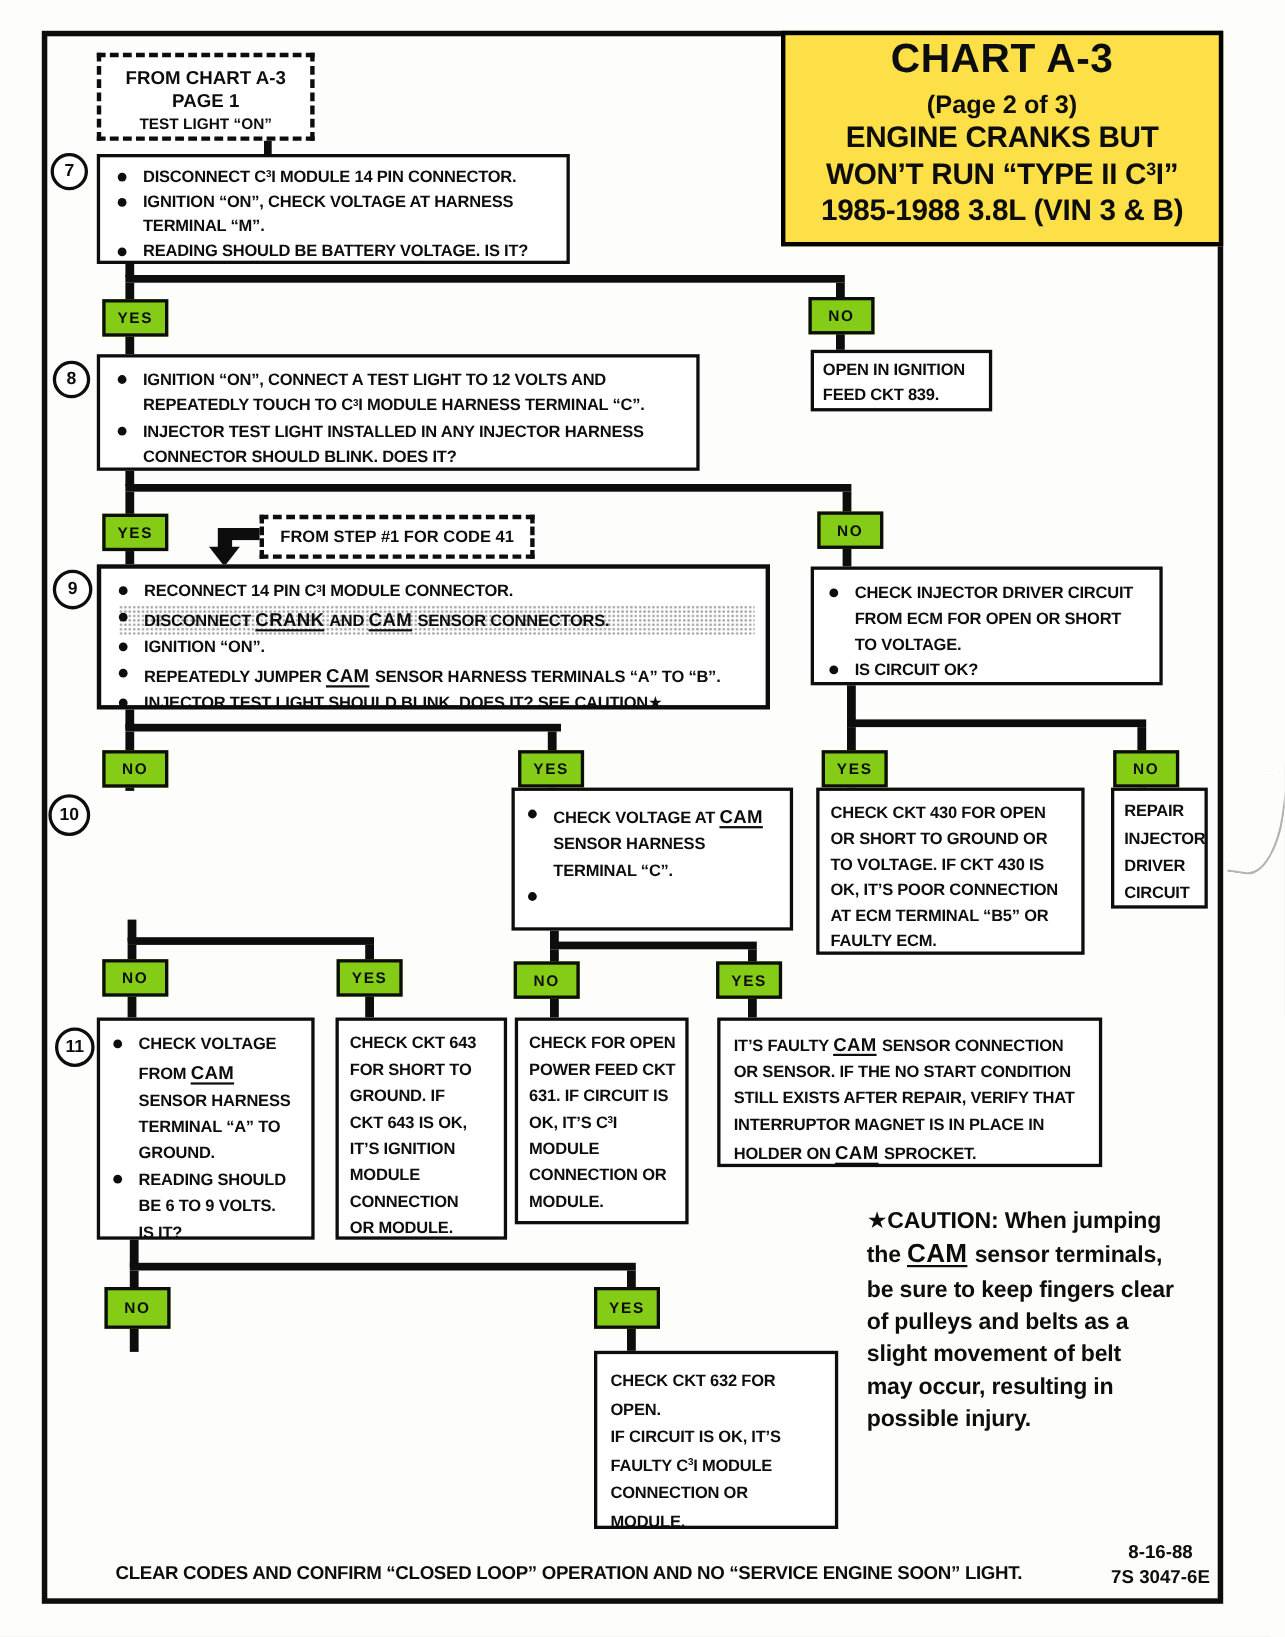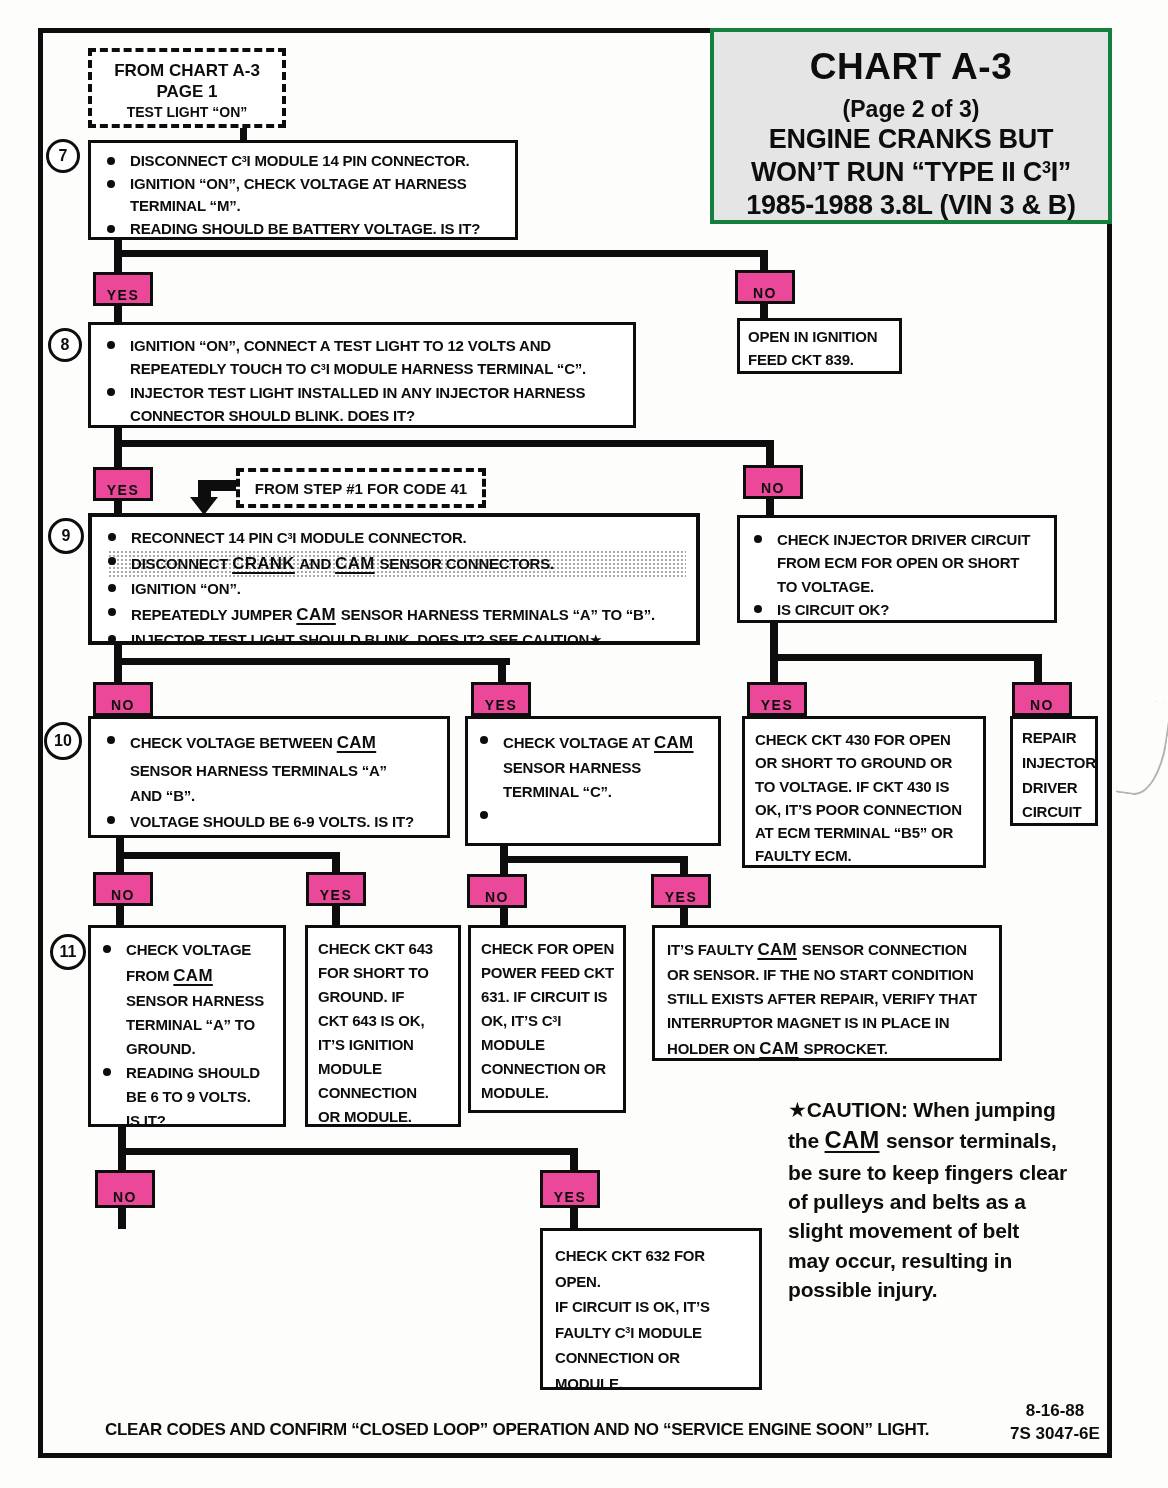--- a/index.html
+++ b/index.html
@@ -15,29 +15,29 @@
     border:5px solid #0d0d0d;z-index:0;
   }
   .fbox{position:absolute;border:3px solid #0d0d0d;background:#fff;z-index:2;}
   .fbox.thick{border-width:4px;}
   .dashedbox{
     position:absolute;border:4px dashed #0d0d0d;background:#fff;z-index:2;
     text-align:center;font-weight:700;
   }
   .titlebox{
     position:absolute;left:710px;top:28px;width:402px;height:196px;
-    border:4px solid #15803d;background:#e5e5e5;z-index:3;text-align:center;
-    padding-top:14px;font-weight:700;
+    border:4px solid #000000;background:#fde047;z-index:3;text-align:center;
+    font-weight:700;
   }
   .titlebox .t1{font-size:37px;letter-spacing:0.5px;line-height:1.15;}
   .titlebox .t2{font-size:23px;line-height:1.25;margin-top:6px;}
   .titlebox .t3{font-size:27px;line-height:1.22;letter-spacing:-0.3px;}
   .decision{
-    position:absolute;width:60px;height:34px;border:3px solid #0d0d0d;background:#ec4899;
-    display:flex;align-items:flex-end;justify-content:center;
+    position:absolute;width:60px;height:34px;border:3px solid #0d0d0d;background:#84cc16;
+    display:flex;align-items:center;justify-content:center;
     font-size:14px;font-weight:700;letter-spacing:1.5px;z-index:2;
   }
   .numcircle{
     position:absolute;width:34px;height:34px;border:3px solid #0d0d0d;border-radius:50%;
     background:#fff;display:flex;align-items:center;justify-content:center;
     font-size:16px;font-weight:700;z-index:2;
   }
   .btxt{font-size:15px;font-weight:700;letter-spacing:-0.2px;}
   .li{display:flex;gap:15px;align-items:flex-start;}
   .blt{flex:none;width:8px;height:8px;border-radius:50%;background:#0d0d0d;margin-top:7px;}
@@ -242,30 +242,20 @@
   <div class="decision" style="left:471px;top:682px;">
       <span>YES</span>
     </div>
   <div class="decision" style="left:747px;top:682px;">
       <span>YES</span>
     </div>
   <div class="decision" style="left:1012px;top:682px;">
       <span>NO</span>
     </div>
 
-  <div class="fbox btxt" style="left:88px;top:716px;width:362px;height:122px;padding:10px 8px 6px 16px;line-height:1.7;">
-      <div class="li">
-        <span class="blt"></span>
-        <span class="tx">CHECK VOLTAGE BETWEEN <span class="cam">CAM</span><br>SENSOR HARNESS TERMINALS “A”<br>AND “B”.</span>
-      </div>
-      <div class="li">
-        <span class="blt"></span>
-        <span class="tx">VOLTAGE SHOULD BE 6-9 VOLTS.  IS IT?</span>
-      </div>
-    </div>
   <div class="fbox btxt" style="left:465px;top:716px;width:256px;height:130px;padding:10px 6px 6px 12px;line-height:1.6;">
       <div class="li">
         <span class="blt"></span>
         <span class="tx">CHECK VOLTAGE AT <span class="cam">CAM</span><br>SENSOR HARNESS<br>TERMINAL “C”.</span>
       </div>
       <div class="li">
         <span class="blt"></span>
       </div>
     </div>
 

